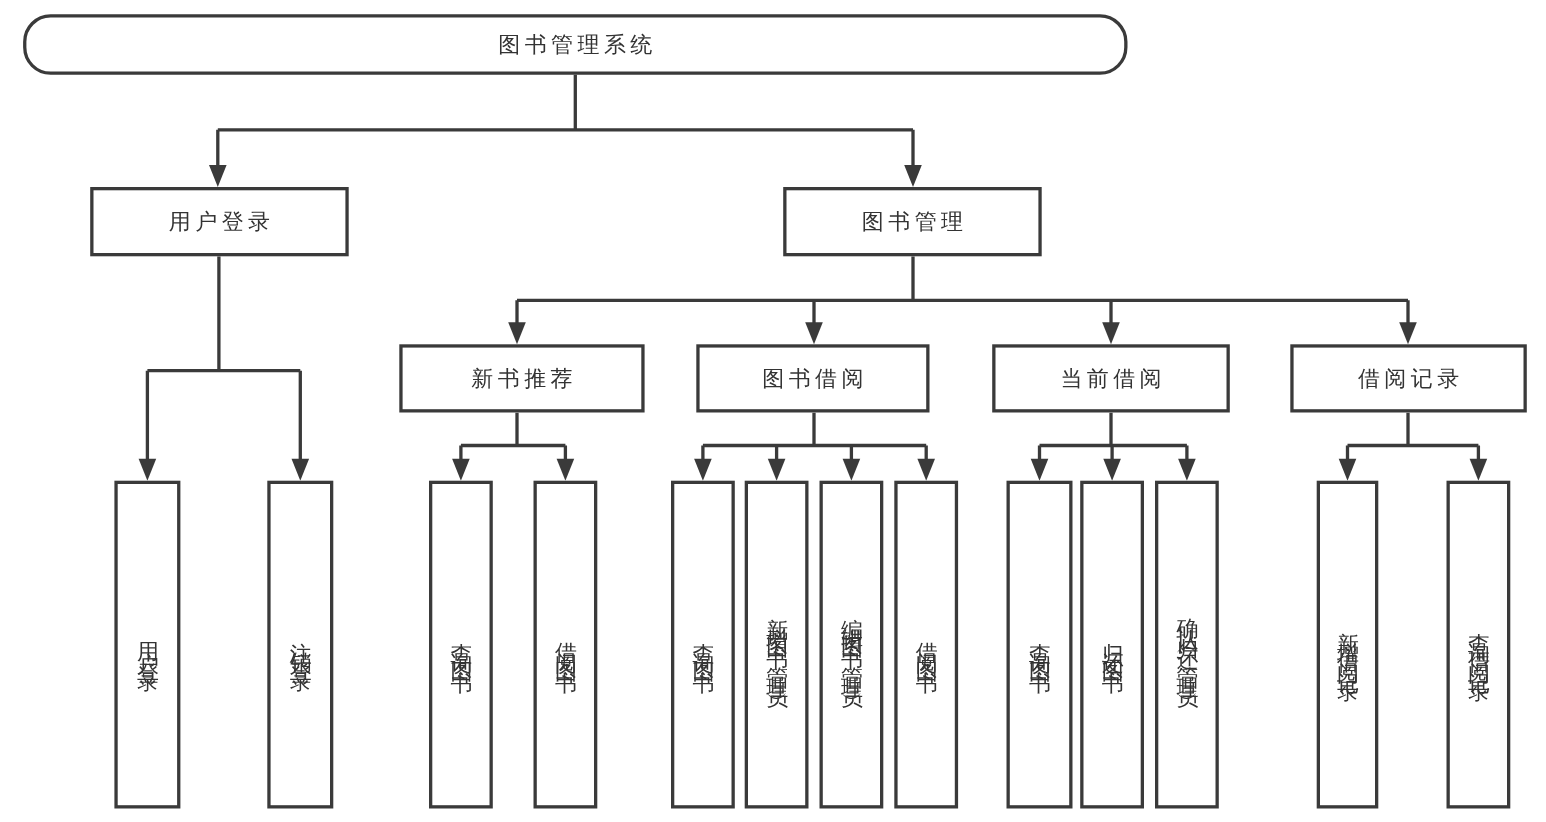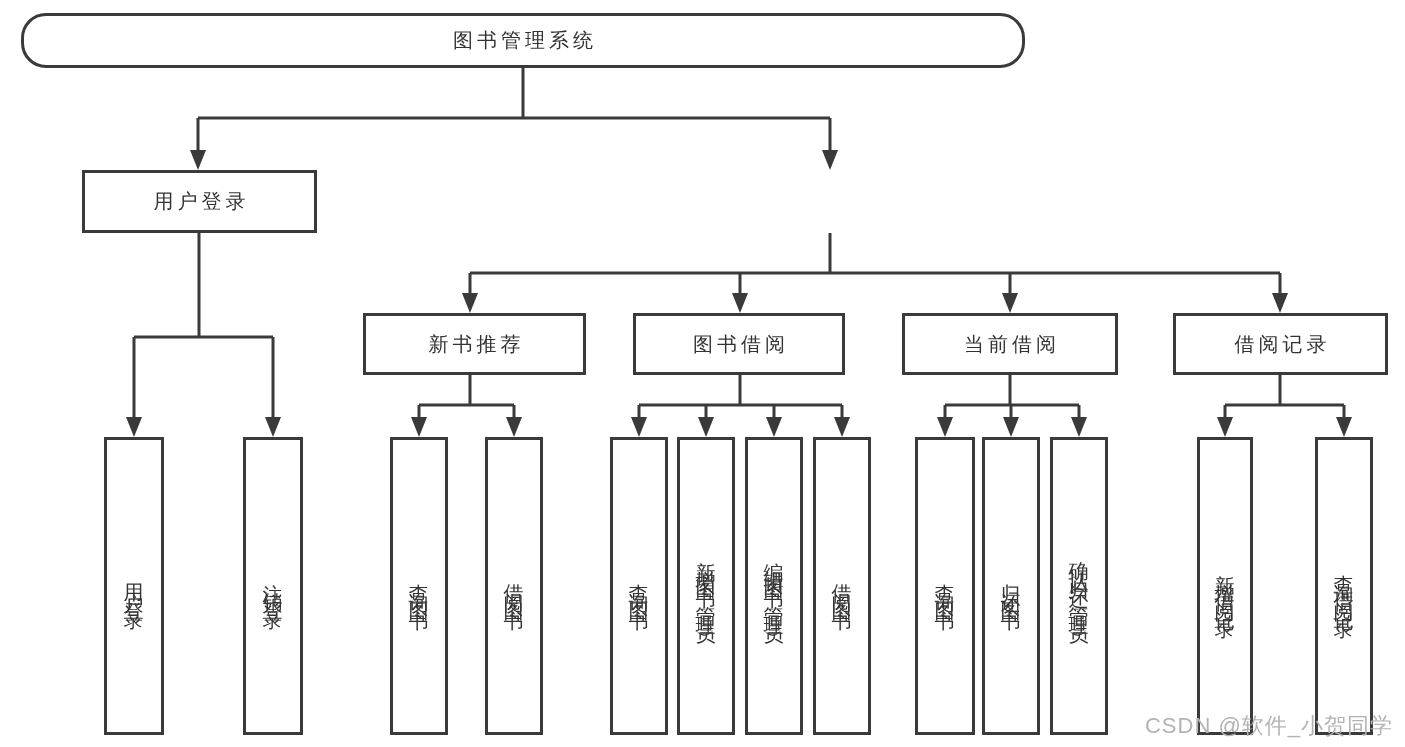--- a/index.html
+++ b/index.html
@@ -92,20 +92,21 @@
       <polygon points="1003,417 1019,417 1011,437"></polygon>
       <polygon points="1071,417 1087,417 1079,437"></polygon>
       <polygon points="1217,417 1233,417 1225,437"></polygon>
       <polygon points="1336,417 1352,417 1344,437"></polygon>
     </g>
   </svg>
 
   <div class="node hbox" style="left:21px; top:13px; width:1004px; height:55px;border-radius:25px;">图书管理系统</div>
 
   <div class="node hbox" style="left:82px; top:170px; width:235px; height:63px;">用户登录</div>
+  <div class="node hbox" style="left:712px; top:170px; width:235px; height:63px;">图书管理</div>
 
   <div class="node hbox" style="left:363px; top:313px; width:223px; height:62px;">新书推荐</div>
   <div class="node hbox" style="left:633px; top:313px; width:212px; height:62px;">图书借阅</div>
   <div class="node hbox" style="left:1173px; top:313px; width:215px; height:62px;">借阅记录</div>
   <div class="node hbox" style="left:902px; top:313px; width:216px; height:62px;">当前借阅</div>
 
   <div class="node vbox" style="left:104px; top:437px; width:60px; height:298px;">用户登录</div>
   <div class="node vbox" style="left:243px; top:437px; width:60px; height:298px;">注销登录</div>
 
   <div class="node vbox" style="left:390px; top:437px; width:58px; height:298px;">查询图书</div>
@@ -116,15 +117,14 @@
   <div class="node vbox" style="left:745px; top:437px; width:58px; height:298px;">编辑图书（管理员）</div>
   <div class="node vbox" style="left:813px; top:437px; width:58px; height:298px;">借阅图书</div>
 
   <div class="node vbox" style="left:915px; top:437px; width:60px; height:298px;">查询图书</div>
   <div class="node vbox" style="left:982px; top:437px; width:58px; height:298px;">归还图书</div>
   <div class="node vbox" style="left:1050px; top:437px; width:58px; height:298px;">确认归还（管理员）</div>
 
   <div class="node vbox" style="left:1197px; top:437px; width:56px; height:298px;">新增借阅记录</div>
   <div class="node vbox" style="left:1315px; top:437px; width:58px; height:298px;">查询借阅记录</div>
 
-  <div class="watermark">CSDN @软件_小贺同学</div>
 
 </div>
 
 </body></html>

